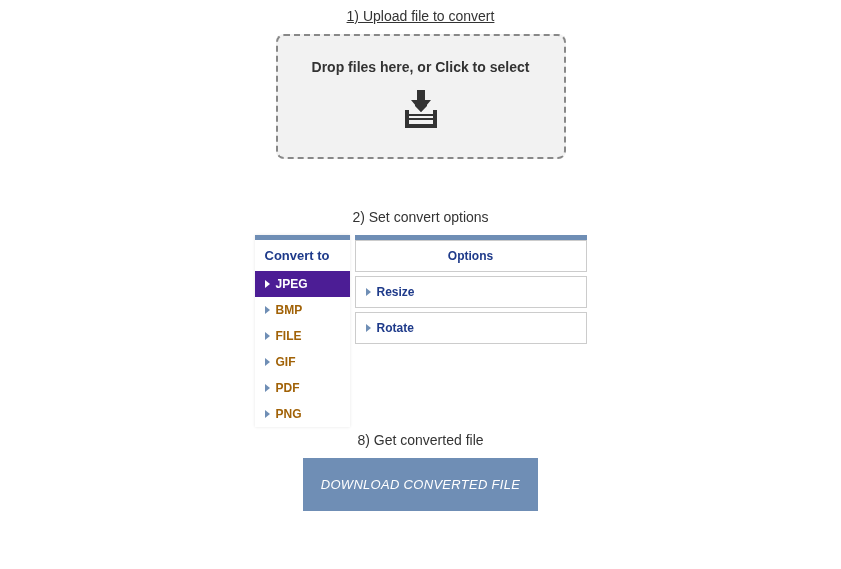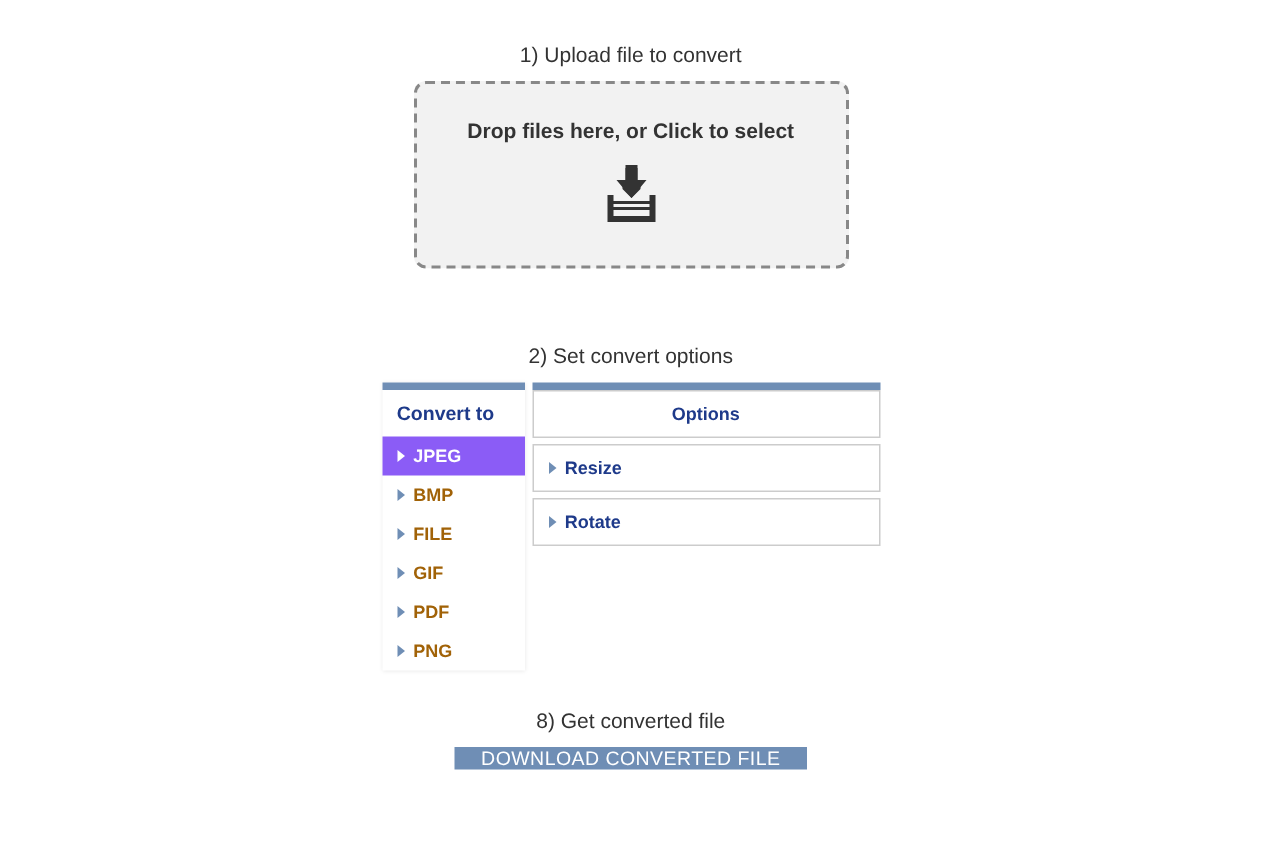--- a/index.html
+++ b/index.html
@@ -44,21 +44,20 @@
       color: #333;
       margin-bottom: 15px;
     }
     .dropzone-icon svg {
       width: 48px;
       height: 40px;
     }
     .options-area {
       width: 332px;
       display: flex;
-      margin-bottom: 20px;
     }
     .formats-panel {
       width: 95px;
       background: #fff;
       box-shadow: 0 0 3px rgba(0,0,0,0.1);
     }
     .formats-header {
       background: #6f8eb5;
       height: 5px;
     }
@@ -71,21 +70,21 @@
     .format-item {
       padding: 6px 10px;
       font-size: 12px;
       color: #a16207;
       font-weight: bold;
       cursor: pointer;
       display: flex;
       align-items: center;
     }
     .format-item.active {
-      background: #8b5cf6;
+      background: #4c1d95;
       color: #fff;
     }
     .format-arrow {
       display: inline-block;
       width: 0;
       height: 0;
       border-top: 4px solid transparent;
       border-bottom: 4px solid transparent;
       border-left: 5px solid #6f8eb5;
       margin-right: 6px;
@@ -124,26 +123,28 @@
       border-bottom: 4px solid transparent;
       border-left: 5px solid #6f8eb5;
       margin-right: 6px;
     }
     .download-btn {
       background: #6f8eb5;
       color: #fff;
       border: none;
       font-size: 13px;
       font-weight: normal;
-      padding: 0 18px;
+      padding: 19px 18px;
       cursor: pointer;
       letter-spacing: 0.3px;
+      font-style: italic;
     }
     .step1 {
-      margin-top: 28px;
+      margin-top: 8px;
+      text-decoration: underline;
     }
     .step3 {
       margin-top: 5px;
     }
   </style>
 </head>
 <body>
 
 <div class="container">
   <div class="step-title step1">1) Upload file to convert</div>

